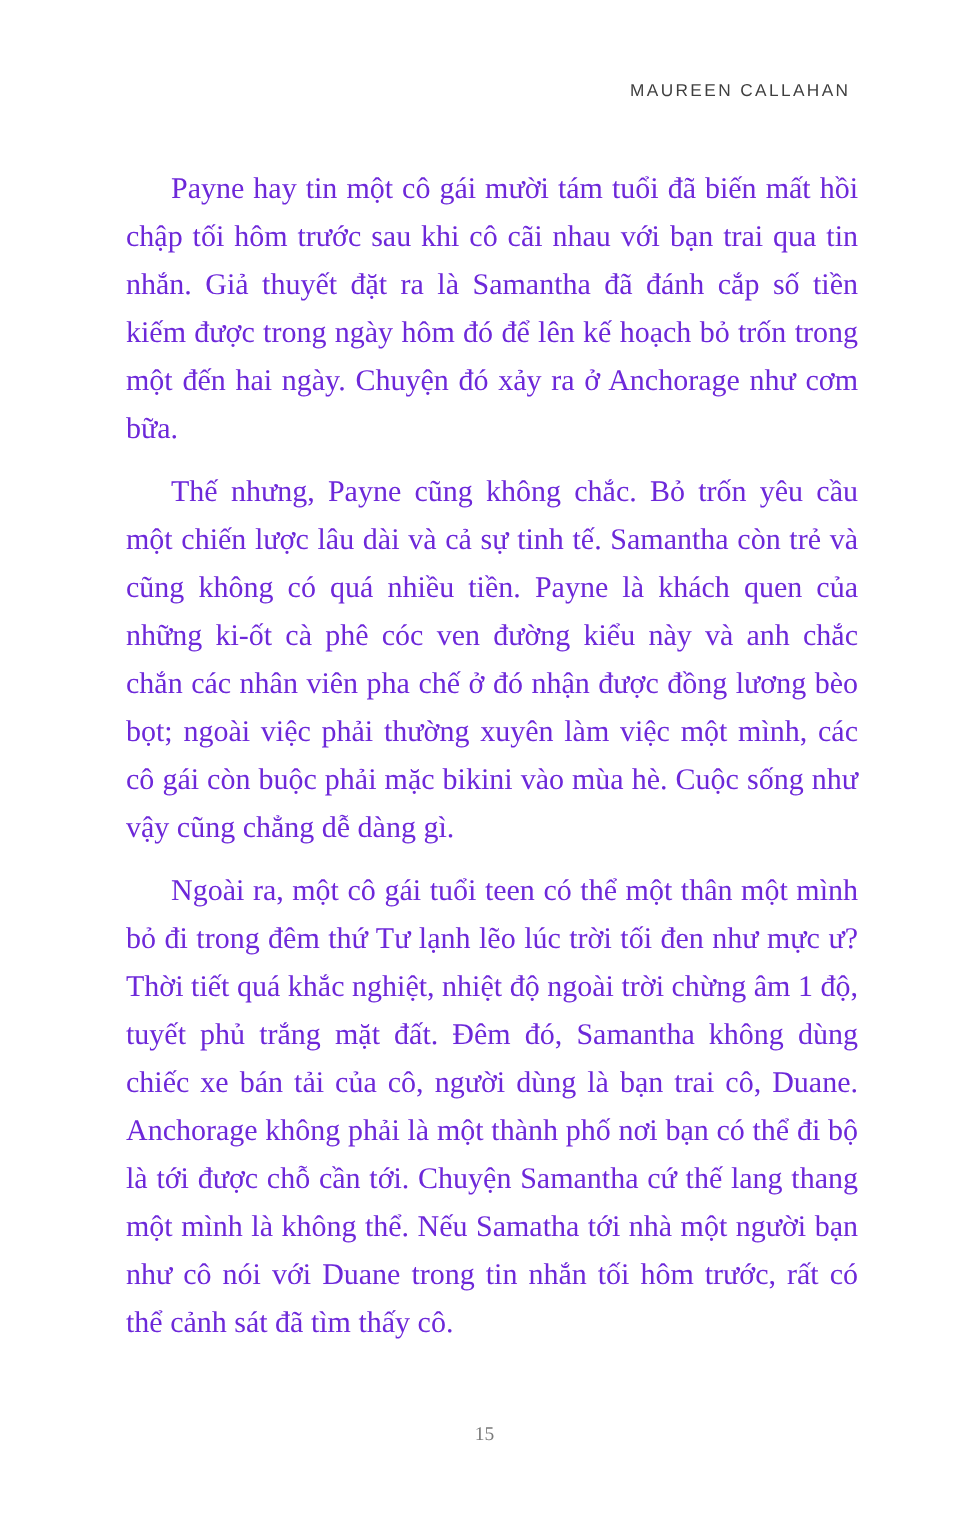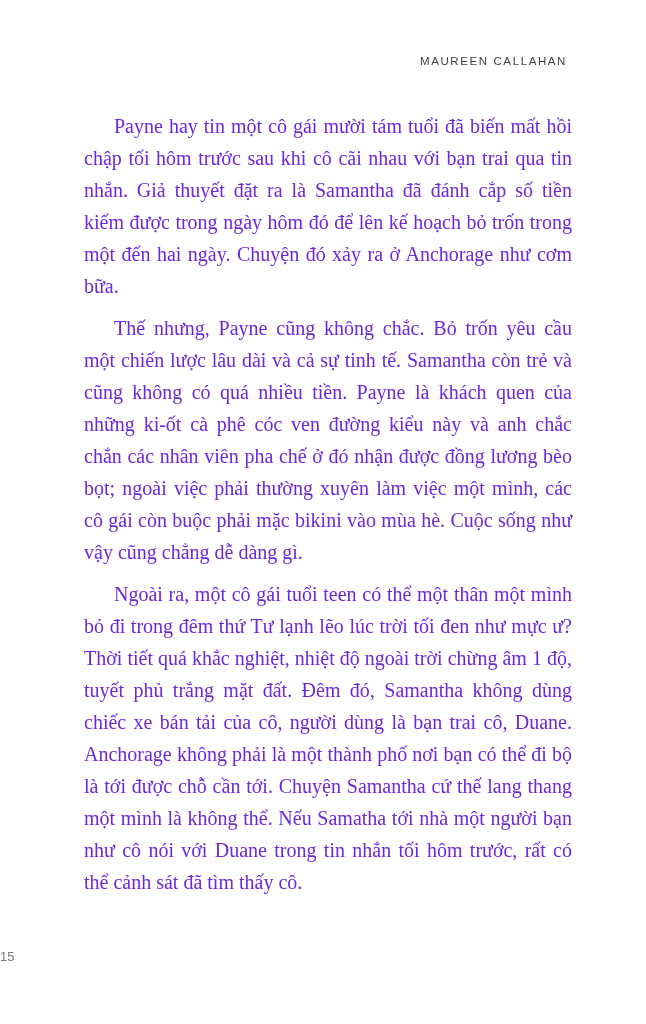--- a/index.html
+++ b/index.html
@@ -39,22 +39,22 @@
     line-height: 32px;
     text-align: justify;
     text-indent: 30px;
     text-justify: inter-word;
   }
   .page-number {
     position: absolute;
     bottom: 60px;
     left: 0;
     width: 100%;
-    text-align: left;
-    font-family: Liberation Sans, sans-serif;
+    text-align: center;
+    font-family: Liberation Serif, serif;
     font-size: 13px;
     color: #7a7a7a;
   }
 </style>
 </head>
 <body>
 
 <div class="page">
 
   <div class="running-head">

